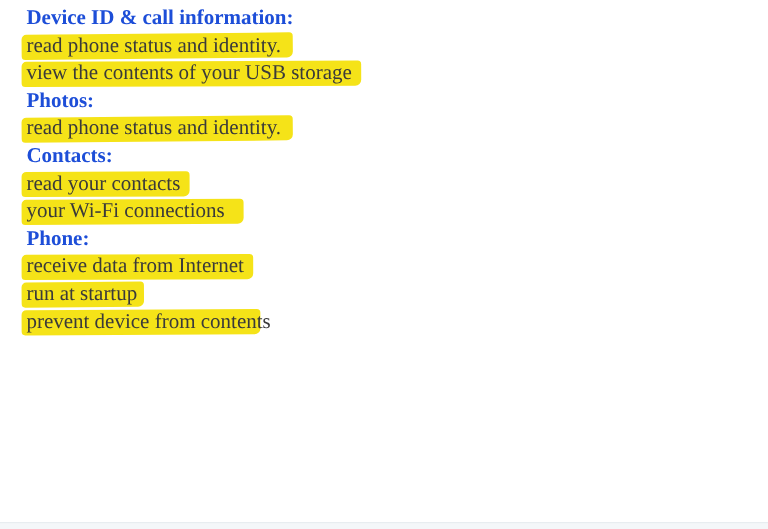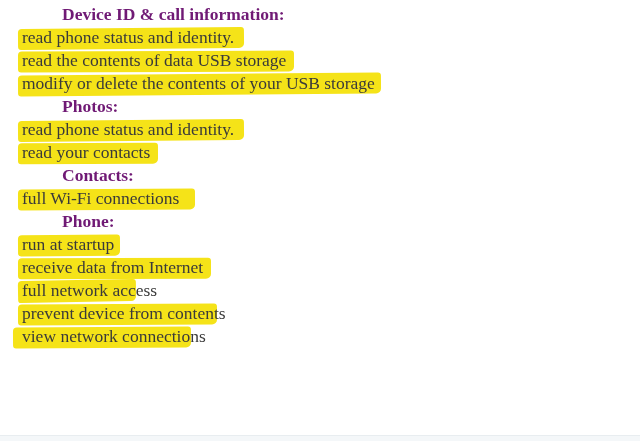--- a/index.html
+++ b/index.html
@@ -18,22 +18,21 @@
     font-family: "Liberation Serif", "DejaVu Serif", serif;
   }
   .line {
     height: 23px;
     line-height: 23px;
     font-size: 17.5px;
     white-space: nowrap;
   }
   .header {
     font-weight: bold;
-    color: #701a75;
-    margin-left: 40px;
+    color: #1d4ed8;
   }
   .hl {
     position: relative;
     display: inline-block;
     color: #3a3a3a;
     z-index: 0;
     text-align: center;
   }
   
   .hl::before {
@@ -81,32 +80,29 @@
   }
 </style>
 </head>
 <body>
 
 <div class="doc">
 
   <div class="line header">Device ID &amp; call information:</div>
   <div class="line"><span class="hl v1">read phone status and identity.</span></div>
 
-  <div class="line"><span class="hl v2">read the contents of data USB storage</span></div>
-  <div class="line"><span class="hl v3">modify or delete the contents of your USB storage</span></div>
+  <div class="line"><span class="hl v2">view the contents of your USB storage</span></div>
 
   <div class="line header">Photos:</div>
   <div class="line"><span class="hl v1">read phone status and identity.</span></div>
 
+  <div class="line header">Contacts:</div>
   <div class="line"><span class="hl v2">read your contacts</span></div>
-  <div class="line header">Contacts:</div>
 
-  <div class="line"><span class="hl ext-r">full Wi-Fi connections</span></div>
+  <div class="line"><span class="hl ext-r">your Wi-Fi connections</span></div>
 
   <div class="line header">Phone:</div>
+  <div class="line"><span class="hl v2">receive data from Internet</span></div>
   <div class="line"><span class="hl v3">run at startup</span></div>
-  <div class="line"><span class="hl v2">receive data from Internet</span></div>
-  <div class="line"><span class="hl cut-access">full network access</span></div>
   <div class="line"><span class="hl cut-sleep">prevent device from contents</span></div>
-  <div class="line"><span class="hl cut-conn">view network connections</span></div>
 
   <div class="bottom-strip"></div>
 </div>
 
 </body></html>

